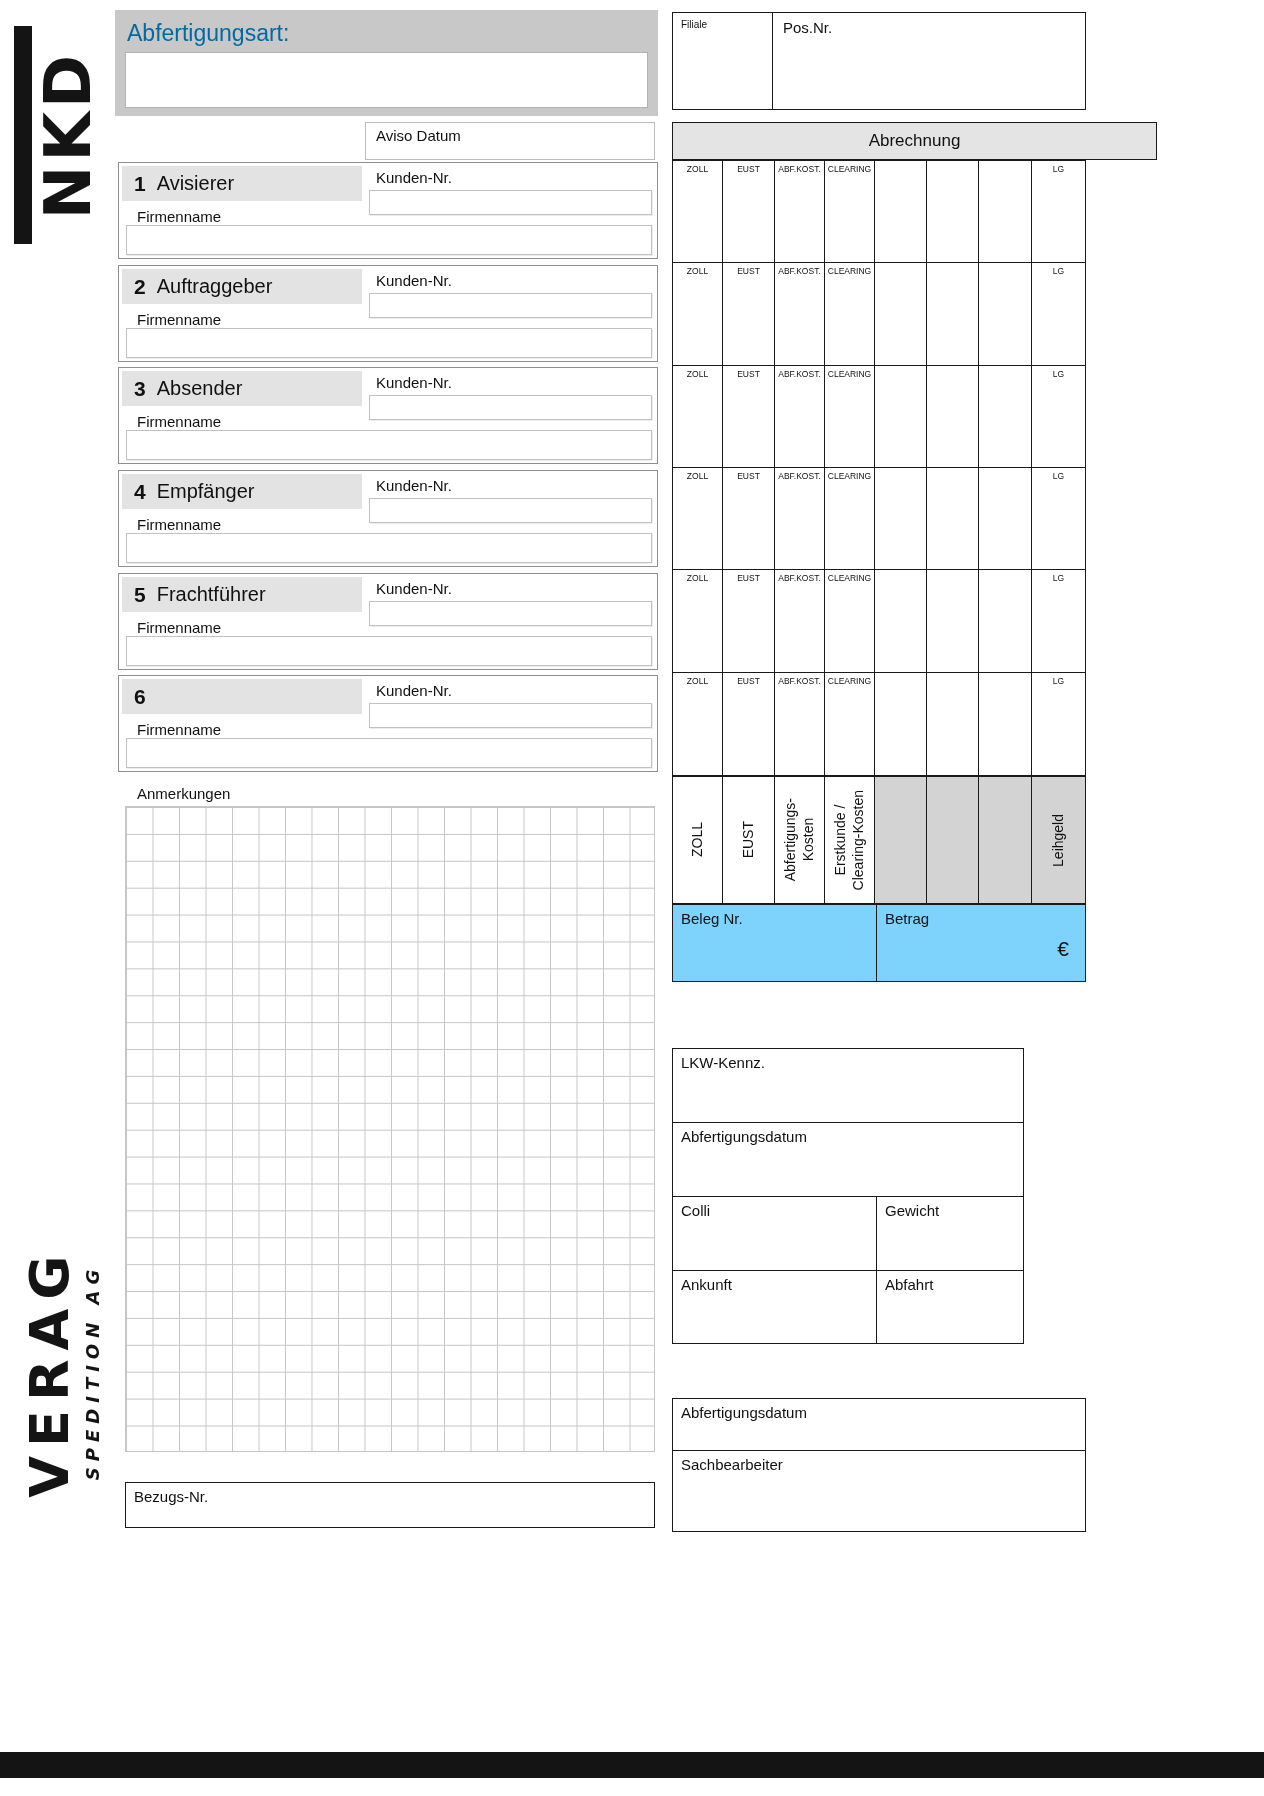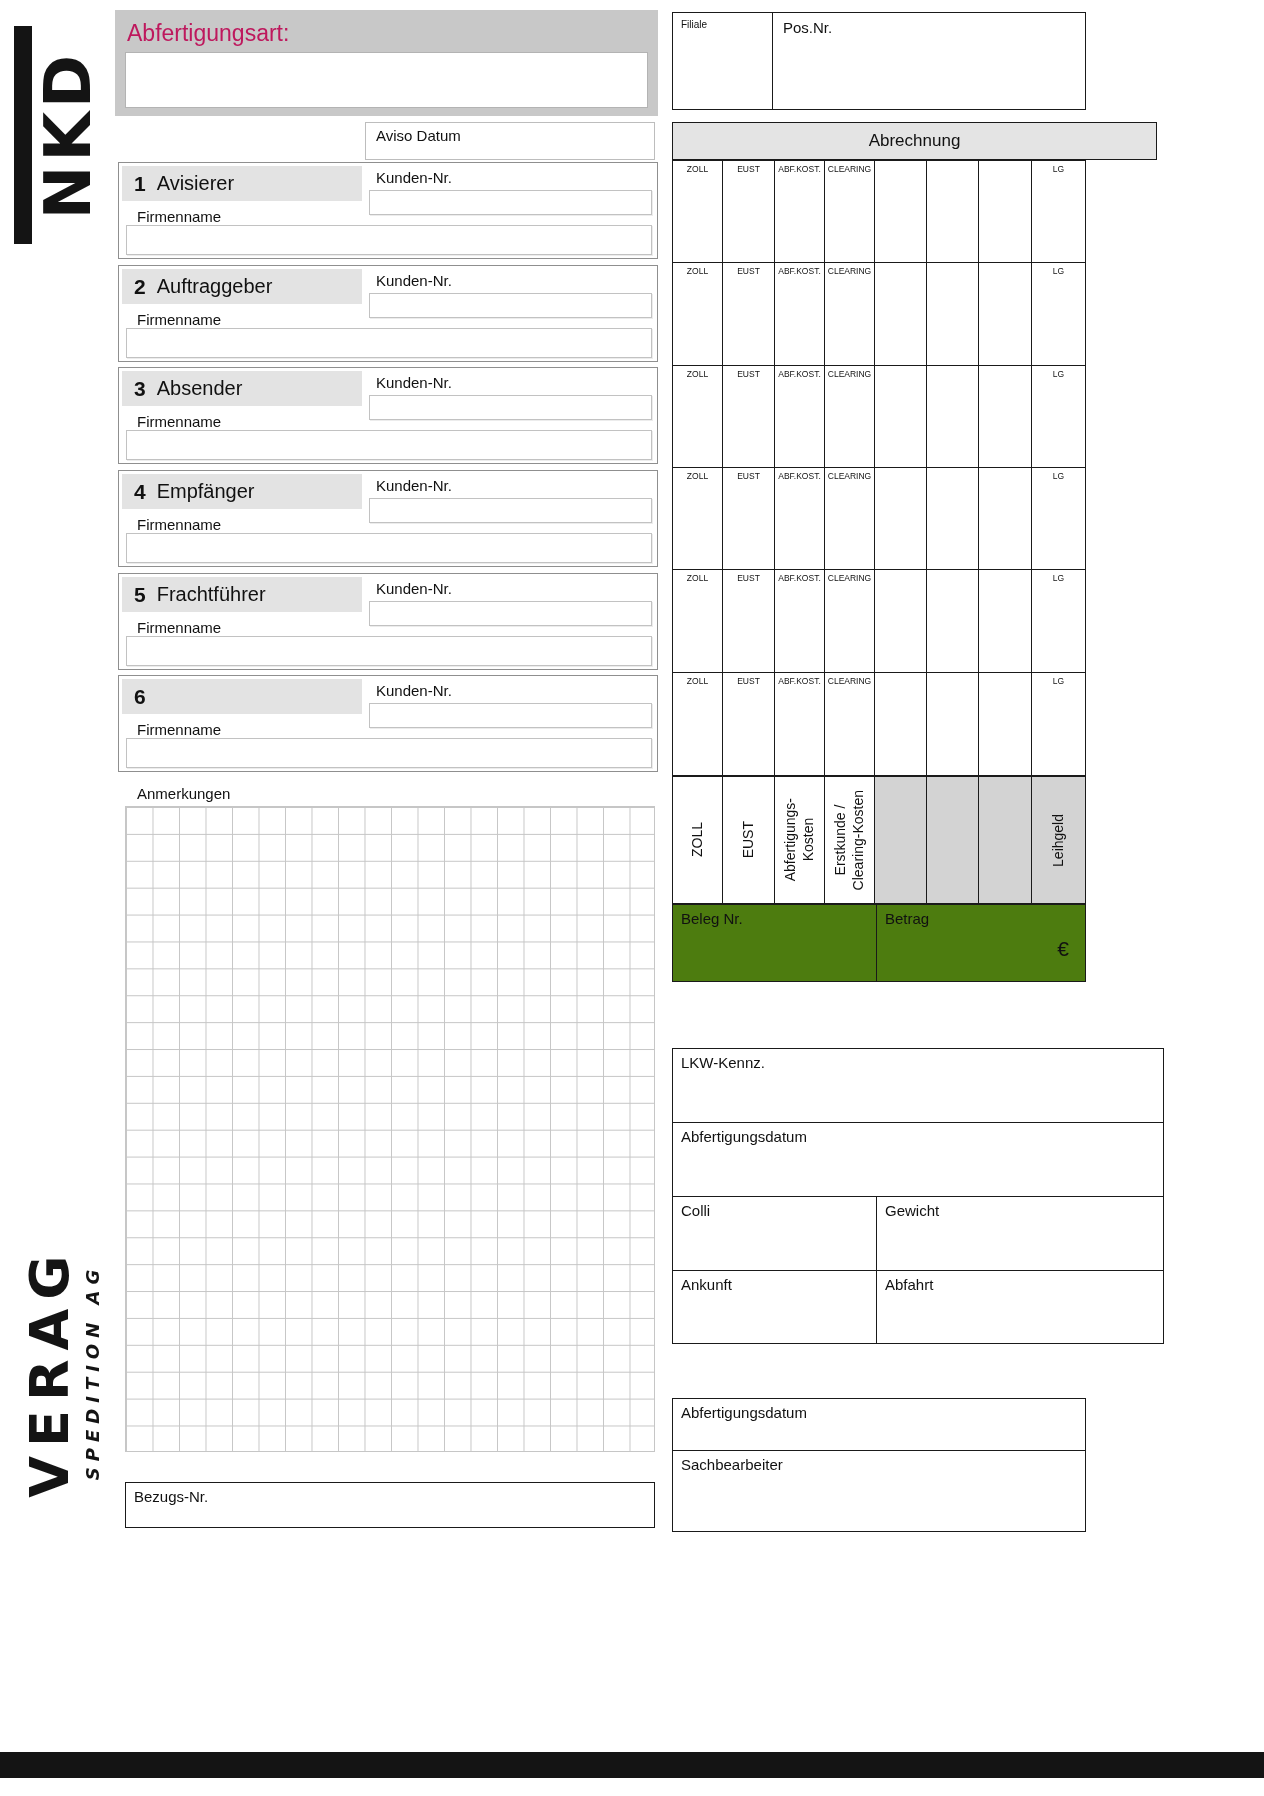--- a/index.html
+++ b/index.html
@@ -25,21 +25,21 @@
     font-family:"DejaVu Sans", sans-serif; font-weight:bold; font-size:54px;
     line-height:56px; letter-spacing:9px; color:#141414; display:block;
   }
   .logo-bottom .verag-sub {
     font-family:"DejaVu Sans", sans-serif; font-weight:bold; font-style:italic;
     font-size:18px; letter-spacing:6px; color:#141414; display:block; margin-top:4px;
   }
 
   
   .abfart-block { position:absolute; left:115px; top:10px; width:543px; height:106px; background:#c8c8c8; }
-  .abfart-label { position:absolute; left:12px; top:10px; font-size:23px; color:#be185d; }
+  .abfart-label { position:absolute; left:12px; top:10px; font-size:23px; color:#0369a1; }
   .abfart-input { position:absolute; left:10px; top:42px; right:10px; bottom:8px; background:#fff; border:1px solid #b3b3b3; }
 
   .filiale-box { position:absolute; left:672px; top:12px; width:414px; height:98px; border:1px solid #1a1a1a; background:#fff; display:grid; grid-template-columns:100px 1fr; }
   .filiale-cell { border-right:1px solid #1a1a1a; padding:6px 8px; font-size:10px; }
   .posnr-cell { padding:6px 10px; font-size:15px; }
 
   .aviso-box { position:absolute; left:365px; top:122px; width:290px; height:38px; background:#fff; border:1px solid #bdbdbd;text-align:center; }
   .aviso-label { position:absolute; left:10px; top:4px; font-size:15px; }
 
   
@@ -62,36 +62,36 @@
   .ab-cell:last-child { border-right:none; }
   .ab-h { display:block; font-size:8.5px; padding-top:3px; white-space:nowrap; color:#111; }
 
   .ab-footer { position:absolute; left:672px; top:776px; width:414px; height:128px; border:1px solid #1a1a1a; display:grid; grid-template-columns:50px 52px 50px 50px 52px 52px 53px 1fr; }
   .abf-cell { border-right:1px solid #1a1a1a; display:flex; align-items:center; justify-content:center; }
   .abf-cell:last-child { border-right:none; }
   .abf-gray { background:#d3d3d3; }
   .vlab { writing-mode:vertical-rl; transform:rotate(180deg); font-size:14px; line-height:1.25; text-align:center; }
   .vlab span { display:block; }
 
-  .beleg-row { position:absolute; left:672px; top:904px; width:414px; height:78px; border:1px solid #1a1a1a; display:grid; grid-template-columns:204px 1fr; background:#4d7c0f; }
+  .beleg-row { position:absolute; left:672px; top:904px; width:414px; height:78px; border:1px solid #1a1a1a; display:grid; grid-template-columns:204px 1fr; background:#7dd3fc; }
   .beleg-cell { border-right:1px solid #1a1a1a; padding:5px 8px; font-size:15px; position:relative; }
   .betrag-cell { padding:5px 8px; font-size:15px; position:relative; }
   .euro { position:absolute; right:16px; top:32px; font-size:21px; }
 
   
   .anm-label { position:absolute; left:137px; top:785px; font-size:15px; }
   .anm-grid {
     position:absolute; left:125px; top:806px; width:530px; height:646px;
     border:1px solid #c6c6c6;
     background-image:linear-gradient(#c6c6c6 1px, transparent 1px), linear-gradient(90deg, #c6c6c6 1px, transparent 1px);
     background-size:26.5px 26.9px;
   }
 
   
-  .details-box { position:absolute; left:672px; top:1048px; width:492px; height:296px; border:1px solid #1a1a1a; display:grid; grid-template-rows:74px 74px 74px 1fr; background:#fff; }
+  .details-box { position:absolute; left:672px; top:1048px; width:352px; height:296px; border:1px solid #1a1a1a; display:grid; grid-template-rows:74px 74px 74px 1fr; background:#fff; }
   .d-row { border-bottom:1px solid #1a1a1a; padding:5px 8px; font-size:15px; }
   .d-row-split { border-bottom:1px solid #1a1a1a; display:grid; grid-template-columns:204px 1fr; padding:0; }
   .d-row-split:last-child, .details-box > div:last-child { border-bottom:none; }
   .d-cell { border-right:1px solid #1a1a1a; padding:5px 8px; font-size:15px; }
   .d-cell2 { padding:5px 8px; font-size:15px; }
 
   .processing-box { position:absolute; left:672px; top:1398px; width:414px; height:134px; border:1px solid #1a1a1a; display:grid; grid-template-rows:52px 1fr; background:#fff; }
   .proc-row1 { border-bottom:1px solid #1a1a1a; padding:5px 8px; font-size:15px; }
   .proc-row2 { padding:5px 8px; font-size:15px; }
 

